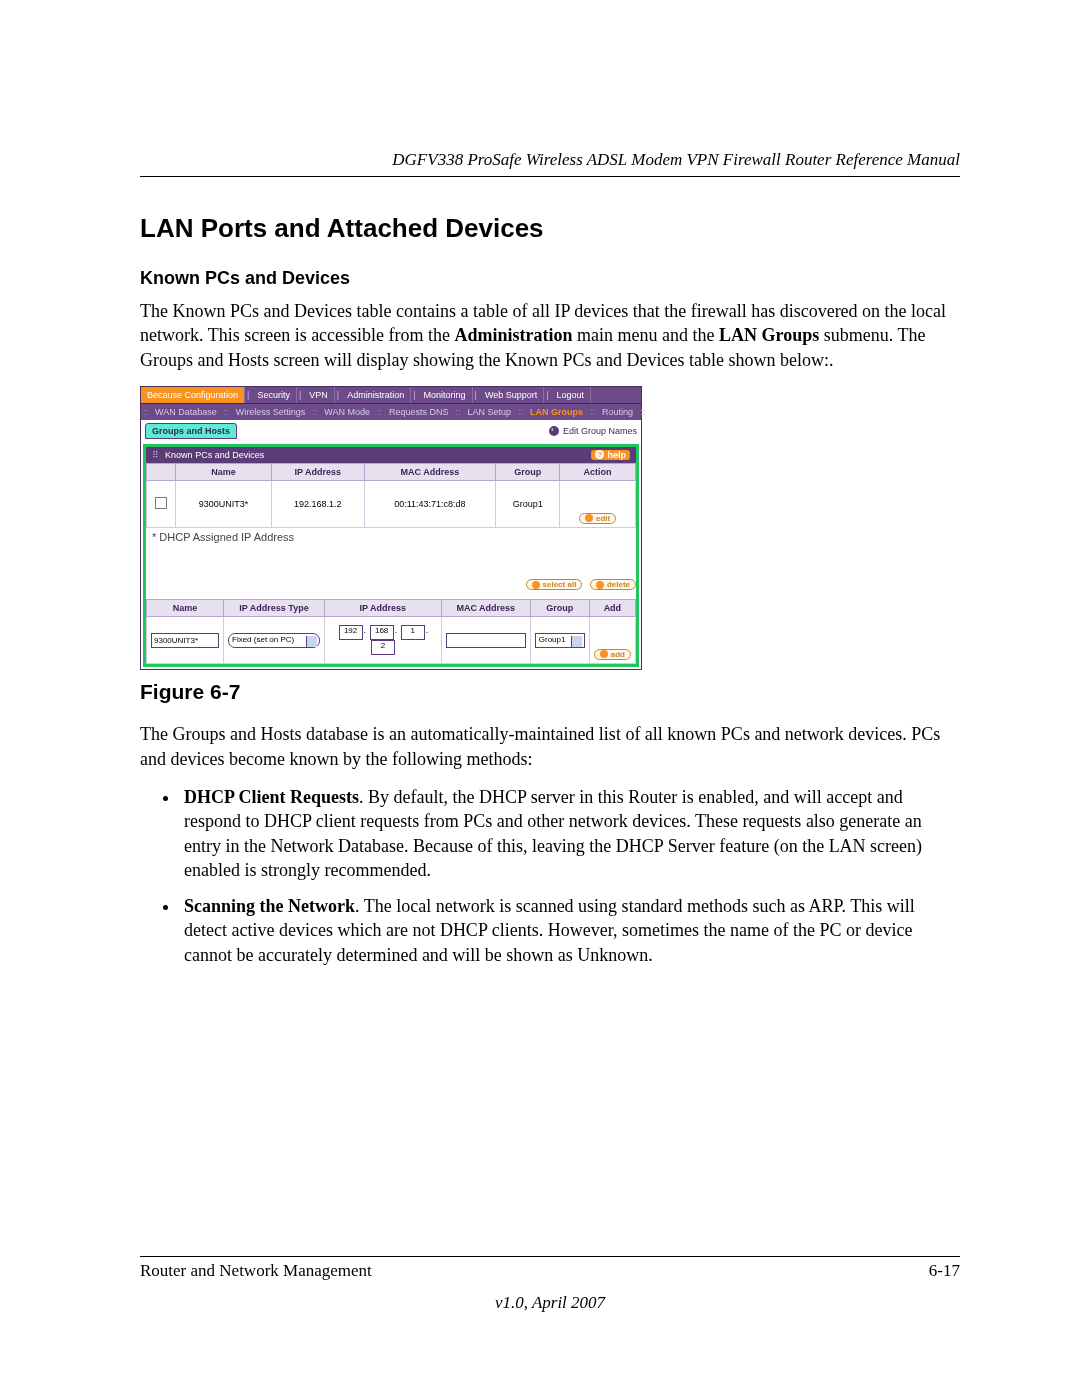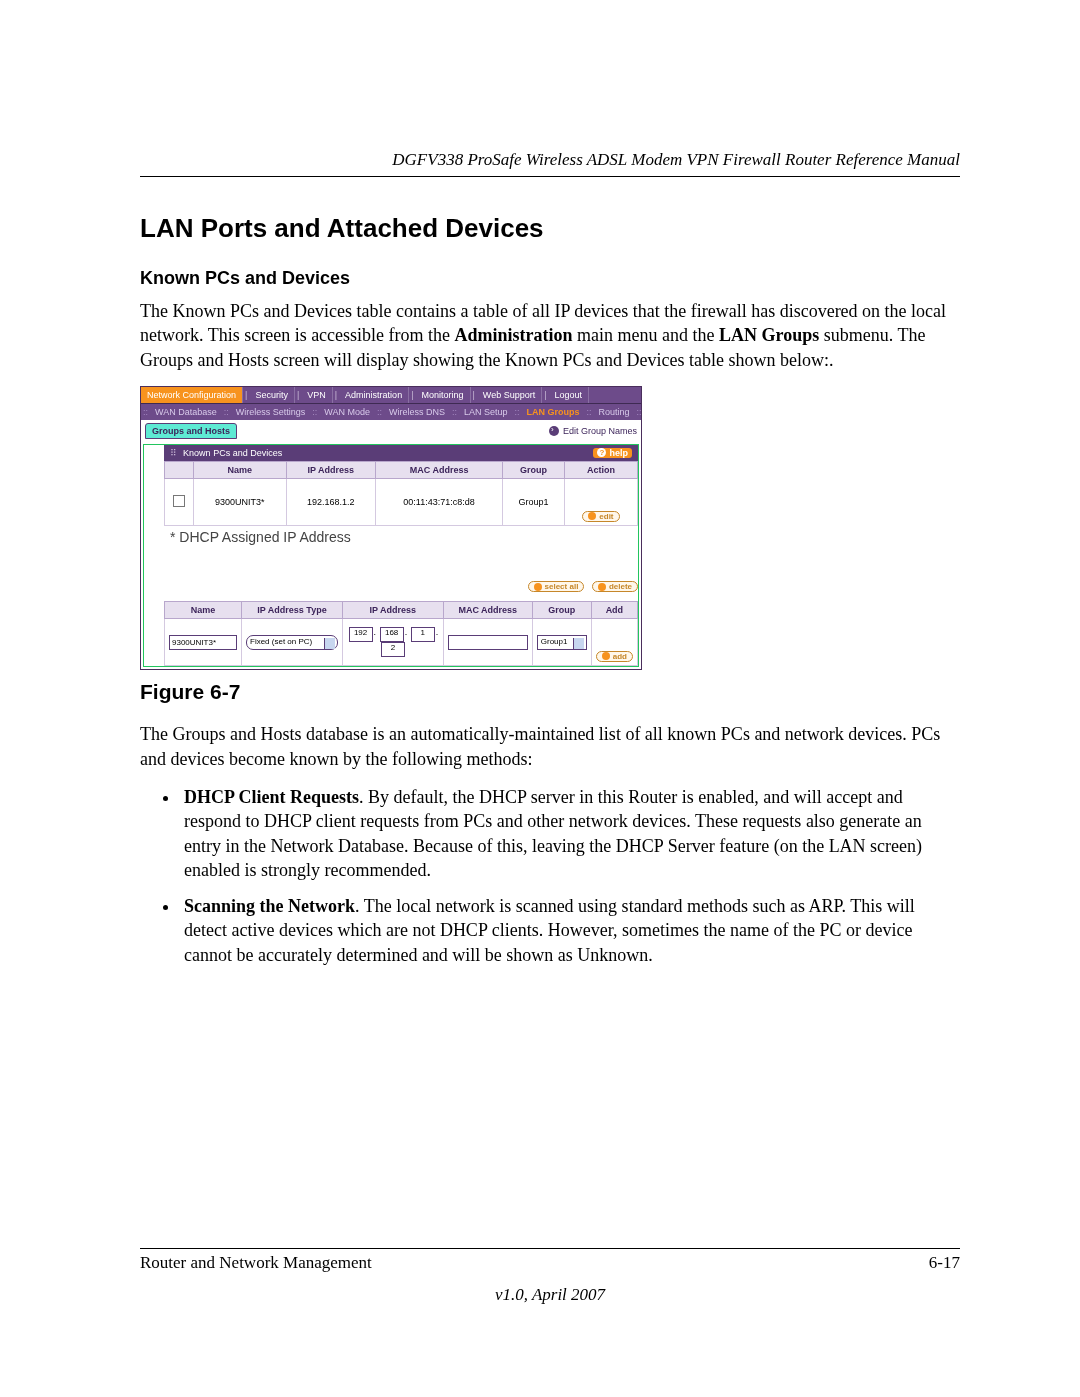--- a/index.html
+++ b/index.html
@@ -121,21 +121,21 @@
     background: #5a3d77; border-radius: 50%;
     display: inline-block; margin-right: 4px;
     position: relative;
   }
   .dot-icon::after {
     content: "›"; color: #fff; font-size: 8px;
     position: absolute; top: -1px; left: 2px;
   }
 
   .panel {
-    border: 1px solid #22c55e; margin: 2px; position: relative; padding-left: 20px;
+    border: 3px solid #22c55e; margin: 2px; position: relative;
   }
   .panel-header {
     background: #5a3d77; color: #fff;
     padding: 3px 6px;
     display: flex; justify-content: space-between; align-items: center;
   }
   .panel-header .hdr-dots { color: #c6b6d4; margin-right: 4px; }
 
   .help-badge {
     background: #f7931e; color: #fff;
@@ -171,21 +171,21 @@
     display: inline-flex; align-items: center;
     border: 1px solid #c6872a; border-radius: 8px;
     padding: 0 5px; color: #c6872a; background: #fff7ea;
     font-weight: bold; font-size: 8px; margin-top: 29px;
   }
   .mini-btn::before {
     content: ""; width: 8px; height: 8px; border-radius: 50%;
     background: #f7931e; display: inline-block; margin-right: 3px;
   }
   .foot-note {
-    font-size: 14px; color: #444; padding: 3px 6px;
+    font-size: 11px; color: #444; padding: 3px 6px;
   }
   .btn-row { text-align: right; padding: 4px 0 8px 0; }
   .section-label {
     color: #3c245a; font-weight: bold;
     padding: 2px 6px;
   }
   .ip-input {
     width: 22px; height: 13px; border: 1px solid #5a3d77;
     display: inline-block; text-align: center; font-size: 8px;
     margin: 0 1px;
@@ -201,21 +201,21 @@
     content: ""; position: absolute; right: 2px; top: 2px;
     width: 10px; height: 11px; background: #c7d6ef;
     border-left: 1px solid #5a3d77;
   }
   .mac-input { width: 80px; }
 
   
   .page-footer {
     position: absolute;
     left: 140px; right: 120px;
-    bottom: 92px;
+    bottom: 84px;
   }
   .page-footer .rule { border-top: 1px solid #000; margin-bottom: 4px; }
   .footer-row {
     display: flex; justify-content: space-between;
     font-size: 17px;
   }
   .footer-version {
     text-align: center; font-style: italic; font-size: 17px;
     margin-top: 12px;
   }
@@ -231,21 +231,21 @@
 
   <h2 class="sub-title">Known PCs and Devices</h2>
 
   <p class="body">
     <span>The Known PCs and Devices table contains a table of all IP devices that the firewall has discovered on the local network. This screen is accessible from the </span><b>Administration</b><span> main menu and the </span><b>LAN Groups</b><span> submenu. The Groups and Hosts screen will display showing the Known PCs and Devices table shown below:.</span>
   </p>
 
   <div class="router-ui">
 
     <div class="tabs-primary">
-      <div class="tab active">Network Configuration</div>
+      <div class="tab active">Because Configuration</div>
       <span class="sep">|</span>
       <div class="tab">Security</div>
       <span class="sep">|</span>
       <div class="tab">VPN</div>
       <span class="sep">|</span>
       <div class="tab">Administration</div>
       <span class="sep">|</span>
       <div class="tab">Monitoring</div>
       <span class="sep">|</span>
       <div class="tab">Web Support</div>
@@ -254,21 +254,21 @@
     </div>
 
     <div class="tabs-secondary">
       <span class="dots">::</span>
       <div class="tab">WAN Database</div>
       <span class="dots">::</span>
       <div class="tab">Wireless Settings</div>
       <span class="dots">::</span>
       <div class="tab">WAN Mode</div>
       <span class="dots">::</span>
-      <div class="tab">Wireless DNS</div>
+      <div class="tab">Requests DNS</div>
       <span class="dots">::</span>
       <div class="tab">LAN Setup</div>
       <span class="dots">::</span>
       <div class="tab active">LAN Groups</div>
       <span class="dots">::</span>
       <div class="tab">Routing</div>
       <span class="dots">::</span>
     </div>
 
     <div class="groups-bar">

